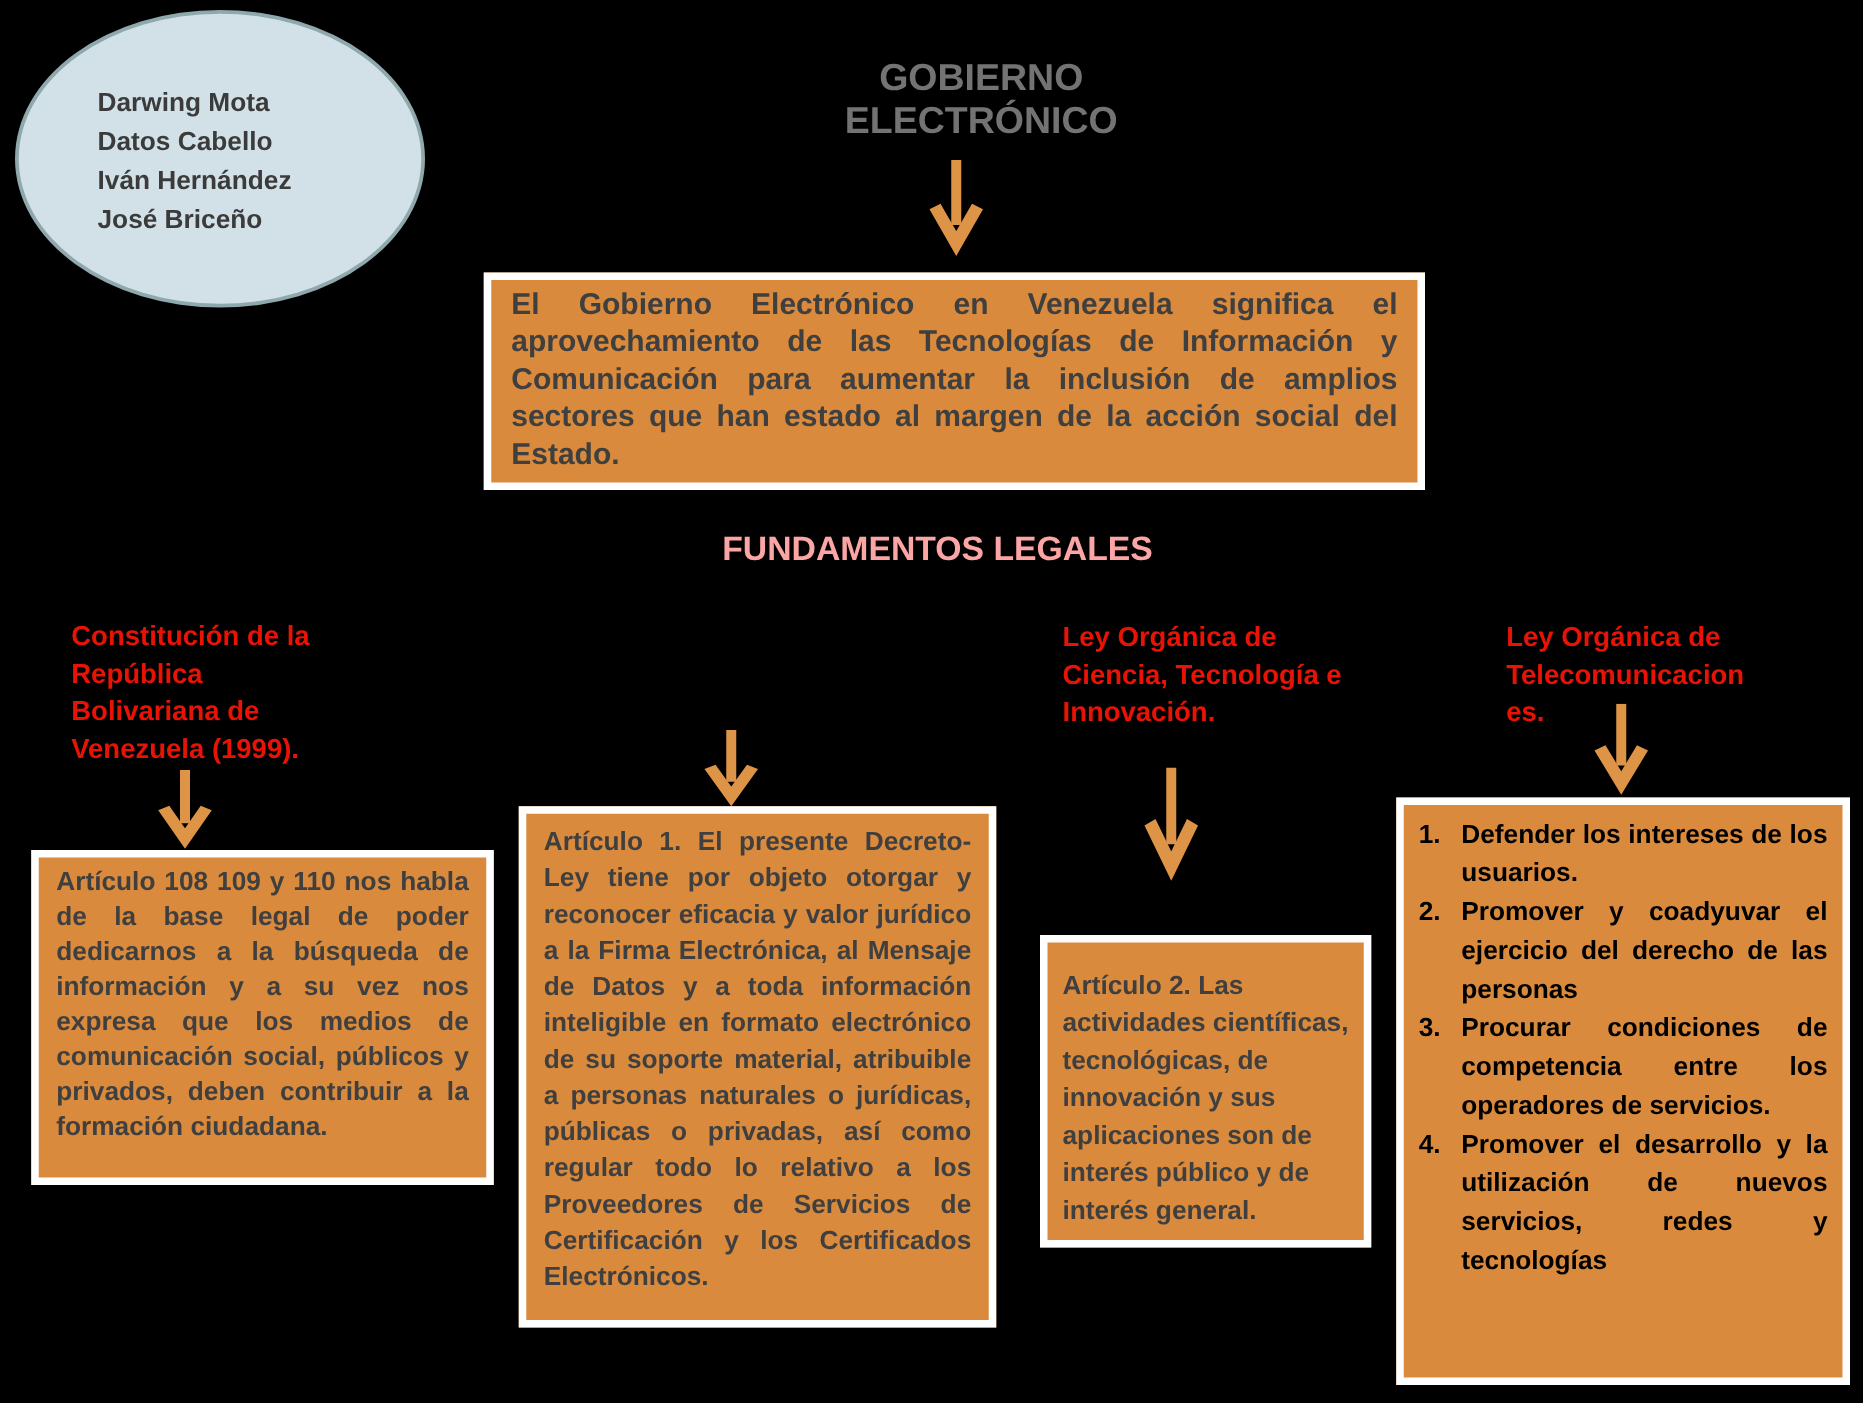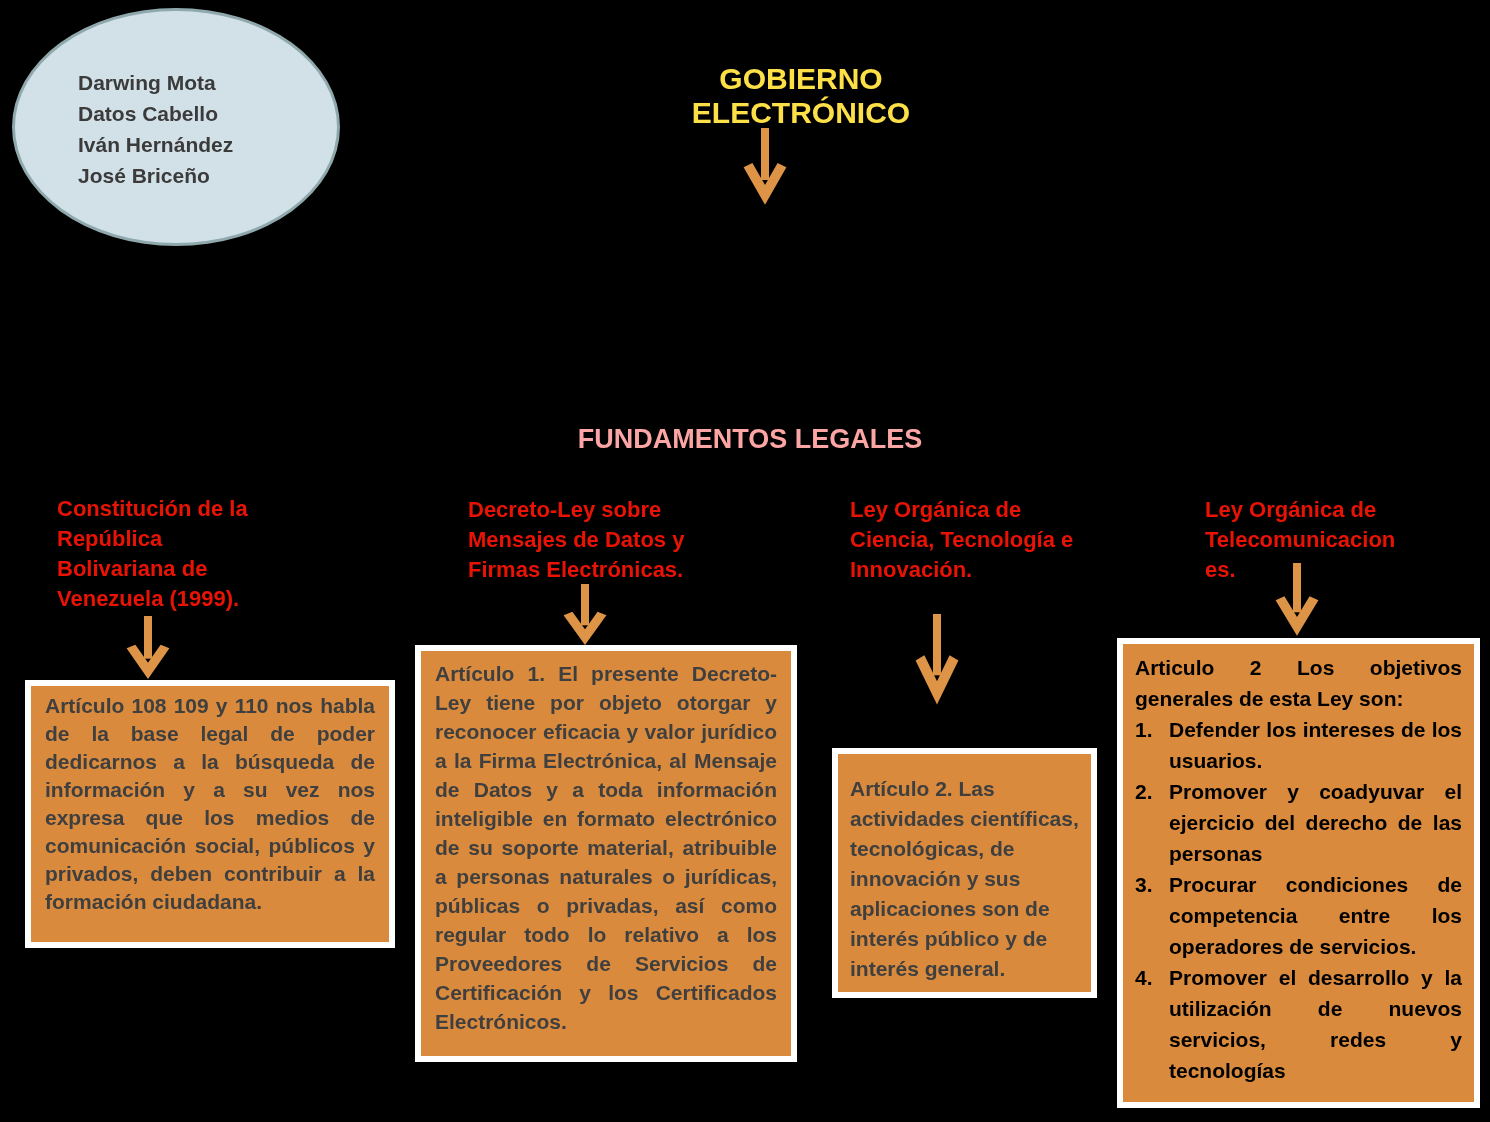--- a/index.html
+++ b/index.html
@@ -9,22 +9,22 @@
   }
   
   .ellipse{
     position:absolute;left:12px;top:8px;width:328px;height:238px;
     background:#D2E1E7;border:3px solid #8FA8AC;border-radius:50%;
     box-sizing:border-box;
   }
   .authors{position:absolute;left:63px;top:56px;font-size:21px;line-height:31px;color:#3B3B3B;}
   
   .main-title{
-    position:absolute;left:595px;top:46px;width:380px;margin:16px;
-    text-align:center;font-size:30px;line-height:34px;color:#fde047;
+    position:absolute;left:595px;top:46px;width:380px;margin:0;
+    text-align:center;font-size:30px;line-height:34px;color:#737373;
   }
   .section-title{
     position:absolute;left:500px;top:424px;width:500px;margin:0;
     text-align:center;font-size:27px;line-height:30px;color:#fca5a5;
   }
   .col-heading{
     position:absolute;font-size:22px;line-height:30px;color:#E81304;
   }
   .ch1{left:57px;top:494px;width:220px;}
   .ch2{left:468px;top:495px;width:252px;}
@@ -74,35 +74,37 @@
 
   <h1 class="main-title">GOBIERNO ELECTRÓNICO</h1>
 
   <div class="arrow a-title">
     <svg viewBox="0 0 44 84" preserveAspectRatio="none" aria-hidden="true">
       <path d="M22 0 L22 56" fill="none" stroke="#DE9447" stroke-width="8"></path>
       <path d="M5 40 L22 72 L39 40" fill="none" stroke="#DE9447" stroke-width="10"></path>
     </svg>
   </div>
 
+  <div class="box main-box">
+    <p>El Gobierno Electrónico en Venezuela significa el aprovechamiento de las Tecnologías de Información y Comunicación para aumentar la inclusión de amplios sectores que han estado al margen de la acción social del Estado.</p>
+  </div>
 
   <h2 class="section-title">FUNDAMENTOS LEGALES</h2>
 
   <div class="col-heading ch1">Constitución de la República Bolivariana de Venezuela (1999).</div>
   <div class="arrow a1">
     <svg viewBox="0 0 44 84" preserveAspectRatio="none" aria-hidden="true">
       <path d="M22 0 L22 56" fill="none" stroke="#DE9447" stroke-width="8"></path>
       <path d="M5 40 L22 72 L39 40" fill="none" stroke="#DE9447" stroke-width="10"></path>
     </svg>
   </div>
   <div class="box b1">
     <p>Artículo 108 109 y 110 nos habla de la base legal de poder dedicarnos a la búsqueda de información y a su vez nos expresa que los medios de comunicación social, públicos y privados, deben contribuir a la formación ciudadana.</p>
   </div>
 
-  <div class="col-heading ch2">Decreto-Ley sobre Mensajes de Datos y Firmas Electrónicas.</div>
   <div class="arrow a2">
     <svg viewBox="0 0 44 84" preserveAspectRatio="none" aria-hidden="true">
       <path d="M22 0 L22 56" fill="none" stroke="#DE9447" stroke-width="8"></path>
       <path d="M5 40 L22 72 L39 40" fill="none" stroke="#DE9447" stroke-width="10"></path>
     </svg>
   </div>
   <div class="box b2">
     <p>Artículo 1. El presente Decreto-Ley tiene por objeto otorgar y reconocer eficacia y valor jurídico a la Firma Electrónica, al Mensaje de Datos y a toda información inteligible en formato electrónico de su soporte material, atribuible a personas naturales o jurídicas, públicas o privadas, así como regular todo lo relativo a los Proveedores de Servicios de Certificación y los Certificados Electrónicos.</p>
   </div>
 
@@ -118,21 +120,20 @@
   </div>
 
   <div class="col-heading ch4">Ley Orgánica de Telecomunicacion es.</div>
   <div class="arrow a4">
     <svg viewBox="0 0 44 84" preserveAspectRatio="none" aria-hidden="true">
       <path d="M22 0 L22 56" fill="none" stroke="#DE9447" stroke-width="8"></path>
       <path d="M5 40 L22 72 L39 40" fill="none" stroke="#DE9447" stroke-width="10"></path>
     </svg>
   </div>
   <div class="box b4">
-    <p>Articulo 2 Los objetivos generales de esta Ley son:</p>
     <div class="list-item">
       <span class="num">1.</span>
       <span class="txt">Defender los intereses de los usuarios.</span>
     </div>
     <div class="list-item">
       <span class="num">2.</span>
       <span class="txt">Promover y coadyuvar el ejercicio del derecho de las personas</span>
     </div>
     <div class="list-item">
       <span class="num">3.</span>

